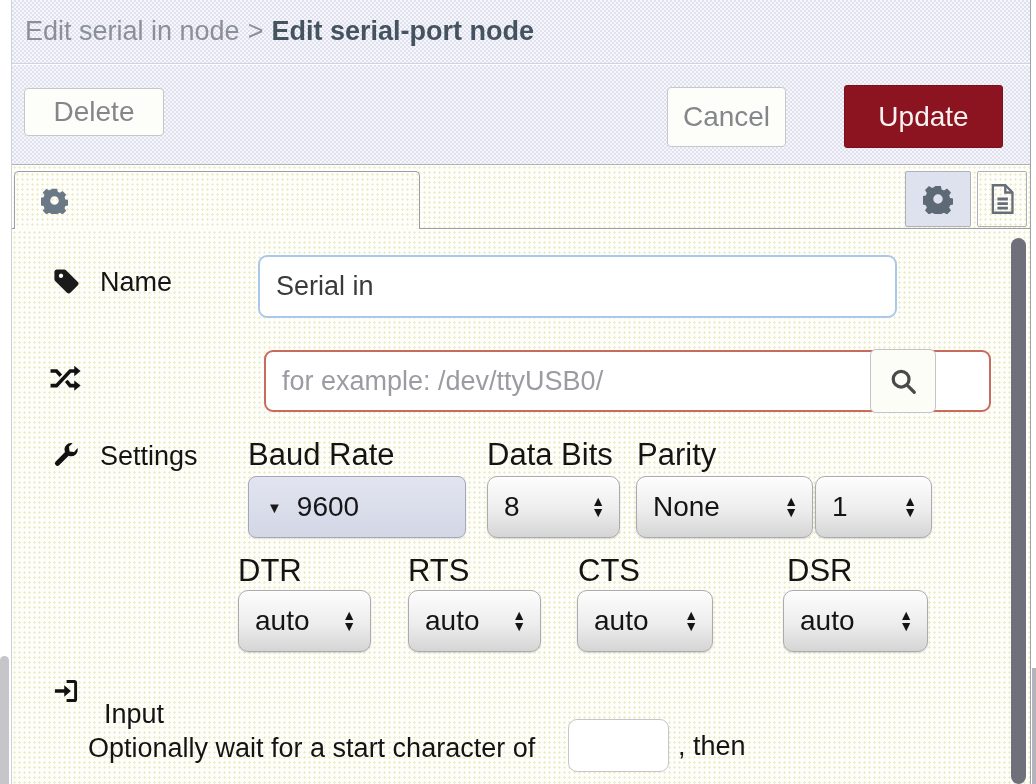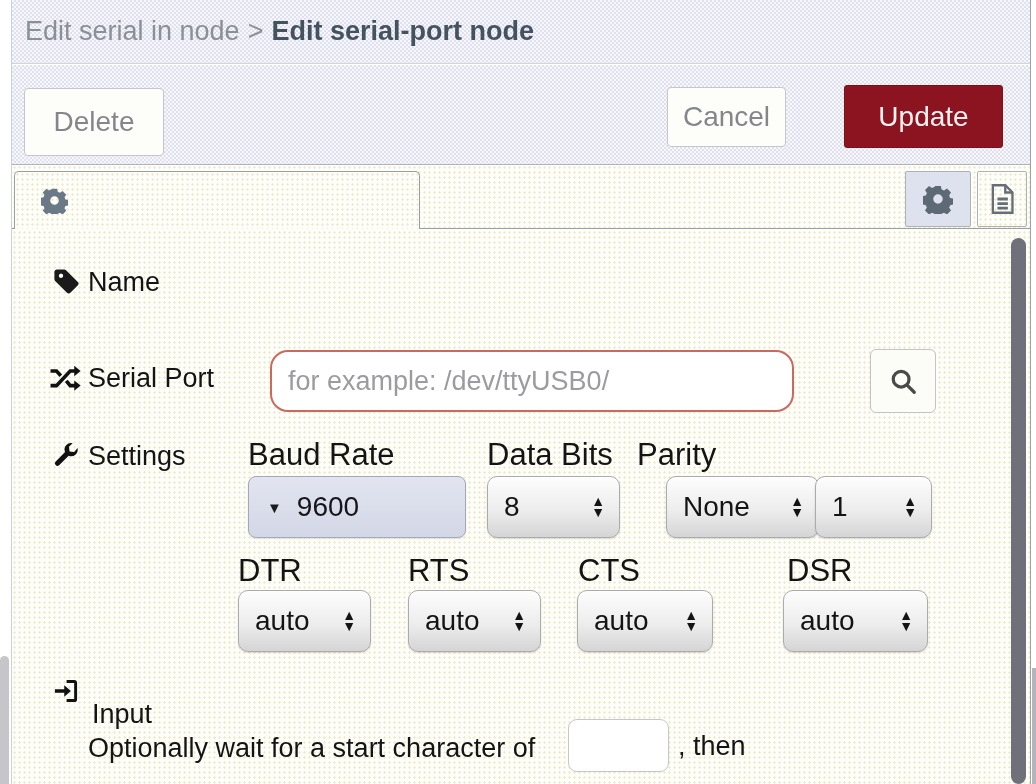--- a/index.html
+++ b/index.html
@@ -33,51 +33,51 @@
   .crumb-sep { color:#8b9096; padding:0 8px; }
   .crumb-title { color:#44535f; font-weight:bold; }
 
   
   .toolbar { position:absolute; left:0; top:65px; width:100%; height:99px; }
   .btn {
     position:absolute; display:flex; align-items:center; justify-content:center;
     font-size:28px; border-radius:4px; cursor:pointer;
   }
   .btn-secondary { background:#fdfdfa; border:1px solid #c7c7c9; color:#85868c; }
-  .btn-delete { left:12px; top:23px; width:140px; height:68px; }
+  .btn-delete { left:12px; top:23px; width:140px; height:48px; }
   .btn-cancel { left:655px; top:22px; width:119px; height:60px; }
   .btn-update { left:832px; top:20px; width:159px; height:63px; background:#8c1420; color:#f7f2f2; border:1px solid #7c1019; border-radius:3px; }
 
   
   .body { position:absolute; left:0; top:164px; width:100%; height:620px; border-top:1px solid #b0b2bc; }
   .tabrow-line { position:absolute; left:0; top:63px; width:100%; height:1px; background:#9aa0a8; }
   .tab {
     position:absolute; left:2px; top:6px; width:406px; height:58px; z-index:2;
     border:1px solid #999ea6; border-bottom:none; border-radius:5px 5px 0 0;
     display:flex; align-items:center; gap:16px; padding-left:26px;
     font-size:27px; font-weight:bold; color:#42525e;
   }
   .icon-btn {
     position:absolute; top:6px; height:56px; display:flex; align-items:center; justify-content:center;
     border:1px solid #aeb0ba; border-radius:2px; cursor:pointer;
   }
   .icon-btn.gear { left:893px; width:66px; background:#dee2ef; }
   .icon-btn.doc  { left:965px; width:50px; }
 
-  .lbl { position:absolute; font-size:27px; color:#141414; line-height:34px; white-space:nowrap; }
+  .lbl { position:absolute; font-size:27px; color:#141414; line-height:34px; white-space:nowrap;margin-left:12px; }
   .colhdr { position:absolute; font-size:31px; color:#141414; line-height:32px; white-space:nowrap; }
   .ficon { position:absolute; }
 
   .text-input {
     position:absolute; font-family:"Liberation Sans", sans-serif;
     font-size:27px; color:#3a3a3a; background:#ffffff;
     padding:0 16px; outline:none;
   }
   .name-input { left:246px; top:90px; width:639px; height:63px; border:2px solid #a9c9ea; border-radius:9px; }
-  .serial-input { left:258px; top:185px; width:524px; height:62px; border:2px solid #c96a5f; border-radius:18px; }
+  .serial-input { left:252px; top:185px; width:727px; height:62px; border:2px solid #c96a5f; border-radius:9px; }
   .serial-input::placeholder { color:#9b9ba1; opacity:1; }
   .search-btn {
     position:absolute; left:858px; top:184px; width:66px; height:64px;
     border:1px solid #c3c3c8; border-radius:6px; background:#fdfdf7;
     display:flex; align-items:center; justify-content:center; cursor:pointer;
   }
 
   
   .baud-select {
     position:absolute; left:236px; top:311px; width:218px; height:62px;
@@ -95,21 +95,21 @@
     background:linear-gradient(180deg,#fdfdfd 0%,#ededed 55%,#d5d5d5 100%);
     border:1px solid #ababab; border-radius:10px;
     box-shadow:inset 0 1px 0 #ffffff, 0 1px 2px rgba(0,0,0,0.15);
     display:flex; align-items:center; justify-content:space-between;
     padding:0 14px 0 16px; font-size:28px; color:#141414; cursor:pointer;
   }
   .spinner { display:flex; flex-direction:column; align-items:center; }
   .spinner span { font-size:14px; line-height:11px; color:#141414; }
 
   .sel-databits { left:475px; top:311px; width:133px; }
-  .sel-parity   { left:654px; top:311px; width:153px; }
+  .sel-parity   { left:624px; top:311px; width:177px; }
   .sel-stopbits { left:803px; top:311px; width:117px; }
   .sel-dtr { left:226px; top:425px; width:133px; }
   .sel-rts { left:396px; top:425px; width:133px; }
   .sel-cts { left:565px; top:425px; width:136px; }
   .sel-dsr { left:771px; top:425px; width:145px; }
 
   .sentence { position:absolute; left:76px; top:566px; font-size:27px; color:#141414; line-height:34px; white-space:nowrap; }
   .charbox {
     position:absolute; left:556px; top:554px; width:101px; height:53px;
     border:1px solid #c6c6cc; border-radius:9px; background:#ffffff;
@@ -167,31 +167,31 @@
             </svg>
         </span>
       </div>
 
       <span class="ficon" style="left:40px; top:102px;">
         <svg width="29" height="29" viewBox="0 0 24 24">
             <path fill="#1a1a1a" fill-rule="evenodd" d="M2.6 2.6C2.2 3 2 3.4 2 4v6.2c0 .5.2 1 .6 1.4l9.8 9.8c.8.8 2 .8 2.8 0l6.2-6.2c.8-.8.8-2 0-2.8L11.6 2.6c-.4-.4-.9-.6-1.4-.6H4c-.6 0-1 .2-1.4.6zM7 5.5A1.8 1.8 0 117 9a1.8 1.8 0 010-3.5z"></path>
           </svg>
       </span>
       <span class="lbl" style="left:76px; top:100px;">Name</span>
+      <input class="text-input name-input" value="Serial in" style="">
 
       <span class="ficon" style="left:36px; top:198px;">
         <svg width="33" height="30" viewBox="0 0 26 22">
           <path d="M2 17h4.7L17.5 5.5h4" stroke="#111" stroke-width="2.8" fill="none"></path>
           <path d="M2 5.5h4.7l3.4 3.7" stroke="#111" stroke-width="2.8" fill="none"></path>
           <path d="M14.4 13.2l3.1 3.8h4" stroke="#111" stroke-width="2.8" fill="none"></path>
           <path d="M20.7 1.4l5 4.1-5 4.1z" fill="#111"></path>
           <path d="M20.7 12.9l5 4.1-5 4.1z" fill="#111"></path>
         </svg>
       </span>
-      <span class="lbl" style="left:76px; top:196px;">Serial Port</span>
       <input class="text-input serial-input" placeholder="for example: /dev/ttyUSB0/" style="">
       <div class="search-btn">
         <span>
           <svg width="30" height="30" viewBox="0 0 24 24" fill="none" stroke="#4a4a4a" stroke-width="2.6">
               <circle cx="10.5" cy="10.5" r="6.3"></circle>
               <path d="M15.3 15.3L21 21" stroke-linecap="round"></path>
             </svg>
         </span>
       </div>
 

